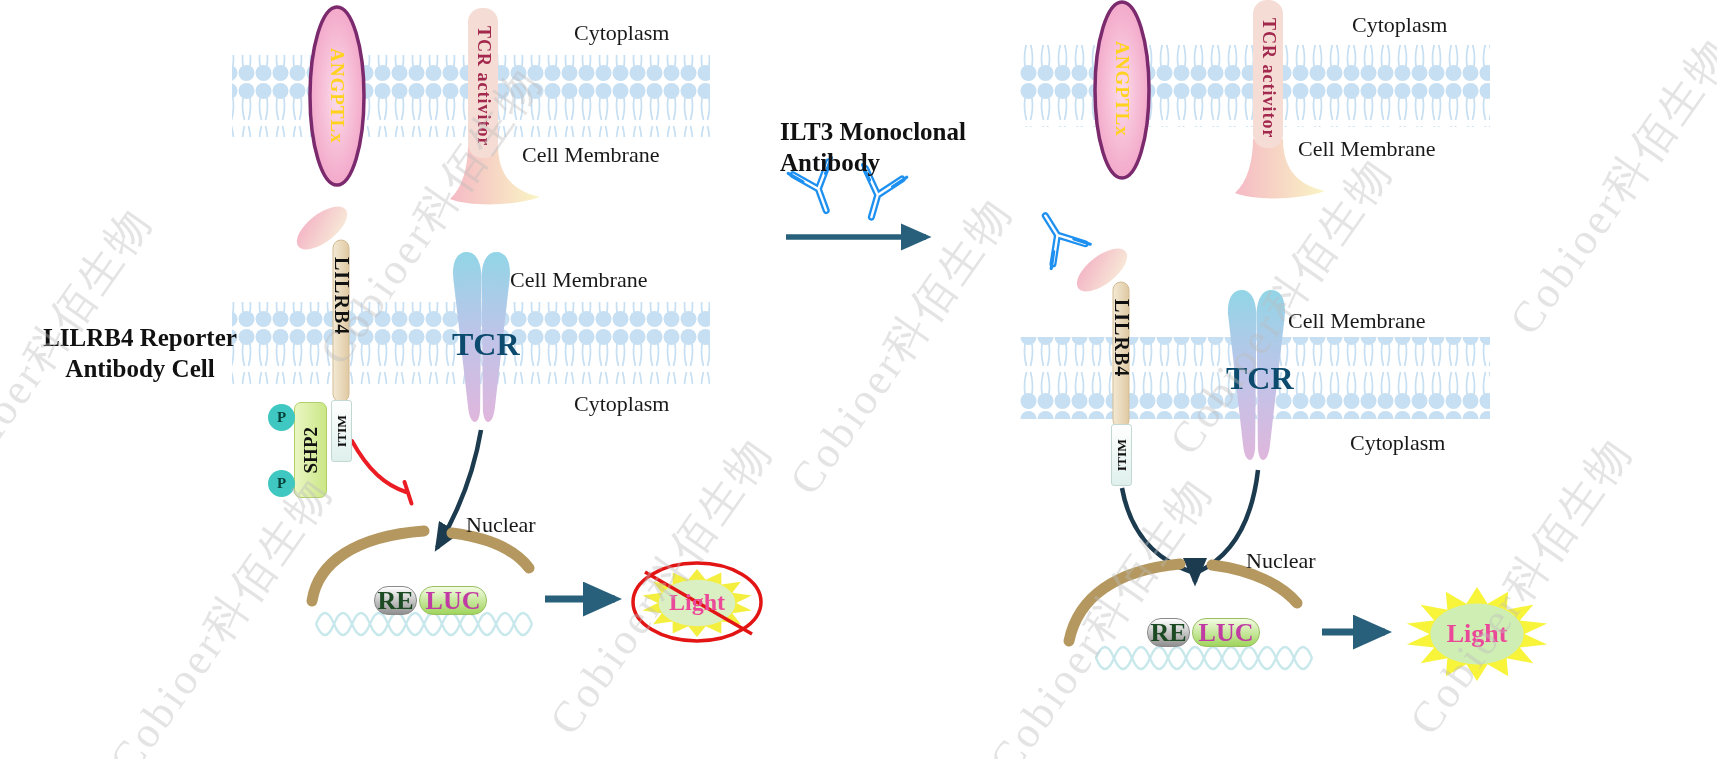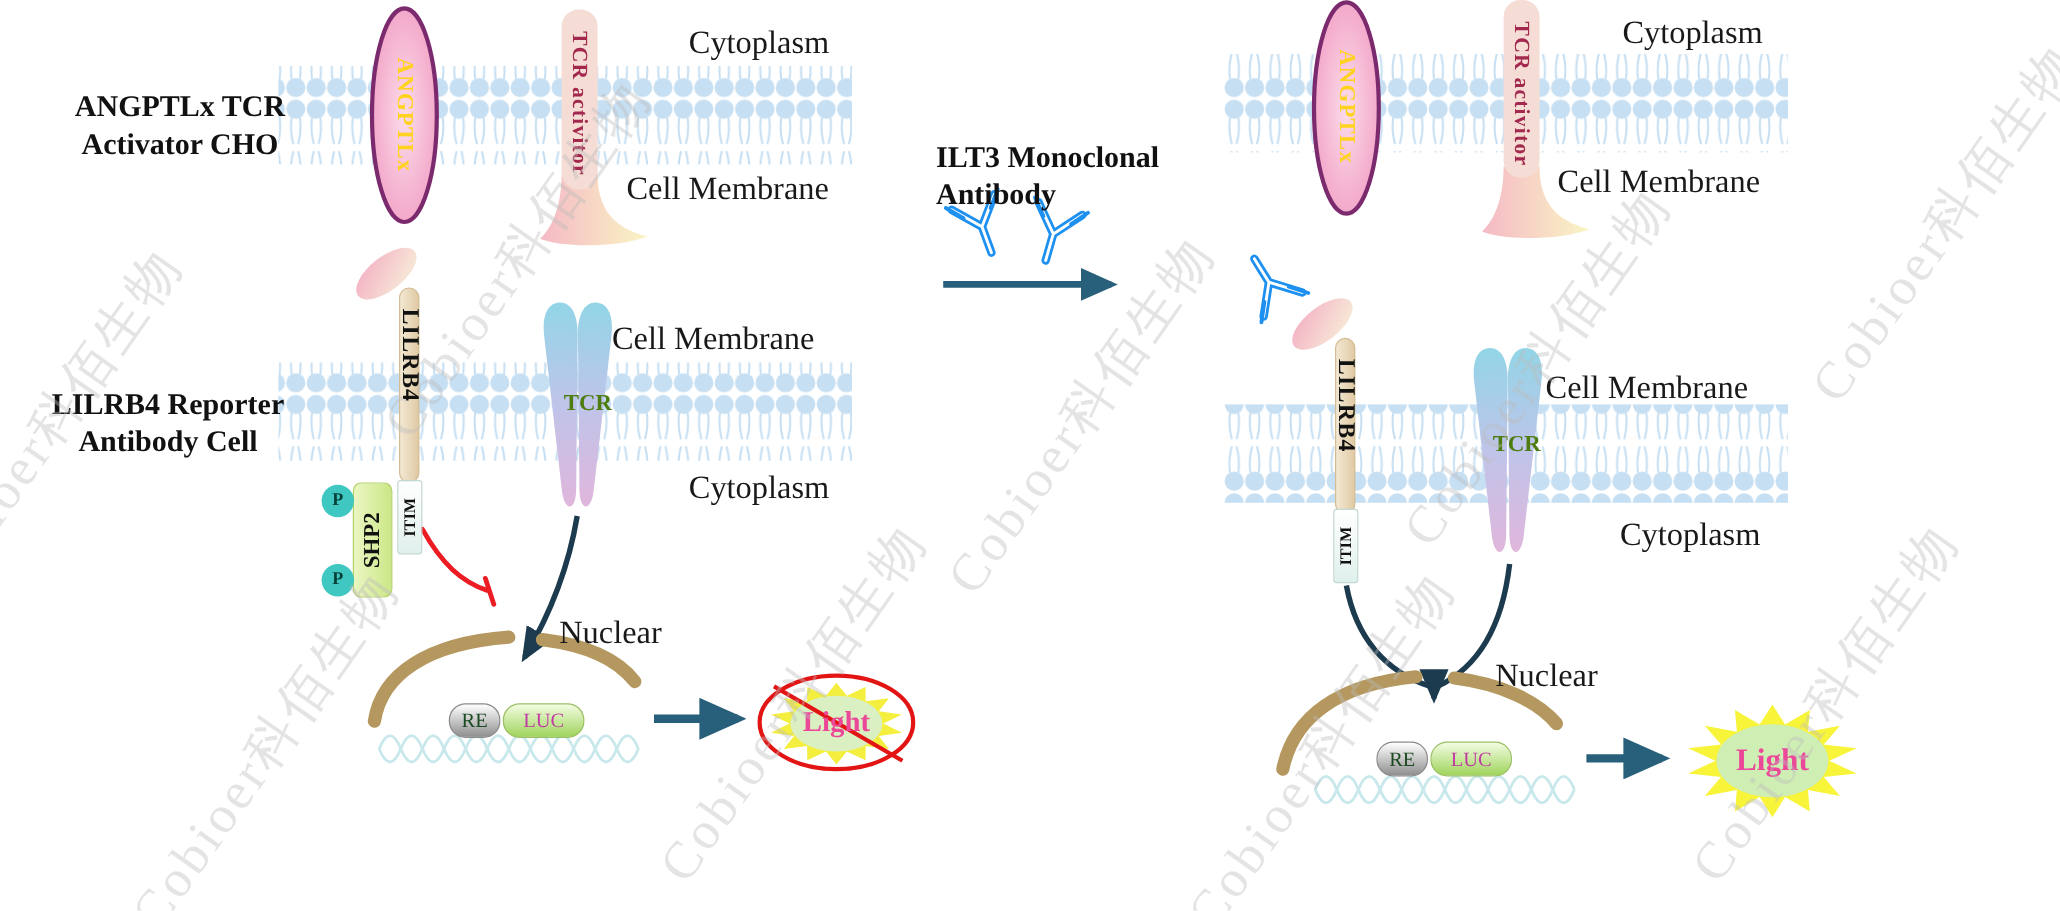--- a/index.html
+++ b/index.html
@@ -1,38 +1,38 @@
 <!DOCTYPE html>
 <html><head>
 <meta charset="utf-8">
 <style>
   *{box-sizing:border-box;margin:0;padding:0}
   body{background:#ffffff}
   #stage{position:relative;width:1717px;height:759px;background:#fff;overflow:hidden;
          font-family:"Liberation Serif","DejaVu Serif",serif}
   svg.scene{position:absolute;left:0;top:0;z-index:1}
   .lbl{position:absolute;z-index:2;color:#191919;white-space:nowrap}
-  .fs27{font-size:27px}
+  .fs27{font-size:22px}
   .panel-label{font-size:25px;font-weight:bold;line-height:31px;text-align:center;color:#111}
   .la{text-align:left}
   .vwrap{position:absolute;z-index:2;display:flex;align-items:center;justify-content:center}
   .v{writing-mode:vertical-rl;text-orientation:mixed;white-space:nowrap;font-weight:bold;letter-spacing:1px}
   .vflip{transform:rotate(180deg)}
   .genebox{position:absolute;z-index:2;display:flex;align-items:center;justify-content:center;
-           font-weight:normal;font-size:17px;border-radius:14px;border:1px solid #8a8a8a}
+           font-weight:bold;font-size:26px;border-radius:14px;border:1px solid #8a8a8a}
   .re{background:linear-gradient(#ffffff,#8f8f8f);color:#1c4a22;width:43px;height:29px}
   .luc{background:linear-gradient(#f3fce2,#9fd45c);color:#c03ba3;width:68px;height:29px;border-color:#9abf62}
   .itimbox{background:linear-gradient(#ffffff,#dff0ec);border:1px solid #c2d8d2;border-radius:3px;
            width:21px;height:62px;font-size:13.5px;color:#111}
   .shp2box{background:linear-gradient(90deg,#eaf6c2,#cbe787);border:1px solid #b2d06a;border-radius:7px;
            width:33px;height:96px;font-size:19px;color:#111}
   .itimbox .v,.shp2box .v{letter-spacing:0}
   .pcircle{position:absolute;z-index:2;width:27px;height:27px;border-radius:50%;background:#3fc7c1;
            display:flex;align-items:center;justify-content:center;font-weight:bold;font-size:15px;color:#07423a}
-  .tcrlbl{position:absolute;z-index:2;font-weight:bold;color:#4d7c0f;font-size:19px;text-align:right}
+  .tcrlbl{position:absolute;z-index:2;font-weight:bold;color:#0c4a6e;font-size:32px;text-align:left}
   .lightlbl{position:absolute;z-index:2;font-weight:bold;color:#ec4899;text-align:center}
   .ylw{color:#ffd21e;font-size:19px}
   .actred{color:#a2284d;font-size:18px}
   .blk20{color:#111;font-size:20px}
   .wm{position:absolute;z-index:3;font-size:44px;letter-spacing:3px;color:#bcbcbc;opacity:.40;
       transform:rotate(-55deg);transform-origin:left center;white-space:nowrap;pointer-events:none}
 </style>
 </head>
 <body>
 
@@ -139,24 +139,20 @@
     <path stroke="#c8e8ec" stroke-width="2.4" fill="none" d="M1096,658 Q1105,636 1114,658 Q1123,680 1132,658 Q1141,636 1150,658 Q1159,680 1168,658 Q1177,636 1186,658 Q1195,680 1204,658 Q1213,636 1222,658 Q1231,680 1240,658 Q1249,636 1258,658 Q1267,680 1276,658 Q1285,636 1294,658 Q1303,680 1312,658"></path>
 
     <line x1="1322" y1="632" x2="1385" y2="632" stroke="#28607b" stroke-width="7" marker-end="url(#mTeal)"></line>
 
     <g>
         <polygon points="1477.0,587.0 1487.6,603.8 1508.2,591.7 1506.6,609.7 1533.3,604.7 1519.8,620.5 1547.2,623.5 1524.5,634.0 1547.2,644.5 1519.8,647.5 1533.3,663.3 1506.6,658.3 1508.2,676.3 1487.6,664.2 1477.0,681.0 1466.4,664.2 1445.8,676.3 1447.4,658.3 1420.7,663.3 1434.2,647.5 1406.8,644.5 1429.5,634.0 1406.8,623.5 1434.2,620.5 1420.7,604.7 1447.4,609.7 1445.8,591.7 1466.4,603.8" fill="#f7f43a"></polygon>
         <ellipse cx="1477" cy="634" rx="46.6" ry="30.4" fill="#cfeeb4"></ellipse>
       </g>
   </svg>
 
-  <div class="lbl panel-label" style="left:28px;top:74px;width:244px">
-    <div>ANGPTLx TCR</div>
-    <div>Activator CHO</div>
-  </div>
   <div class="lbl fs27" style="left:574px;top:20px">Cytoplasm</div>
   <div class="lbl fs27" style="left:522px;top:142px">Cell Membrane</div>
 
   <div class="vwrap" style="left:322px;top:25px;width:30px;height:142px">
     <span class="v ylw">ANGPTLx</span>
   </div>
   <div class="vwrap" style="left:468px;top:12px;width:30px;height:148px">
     <span class="v actred">TCR activitor</span>
   </div>
 

